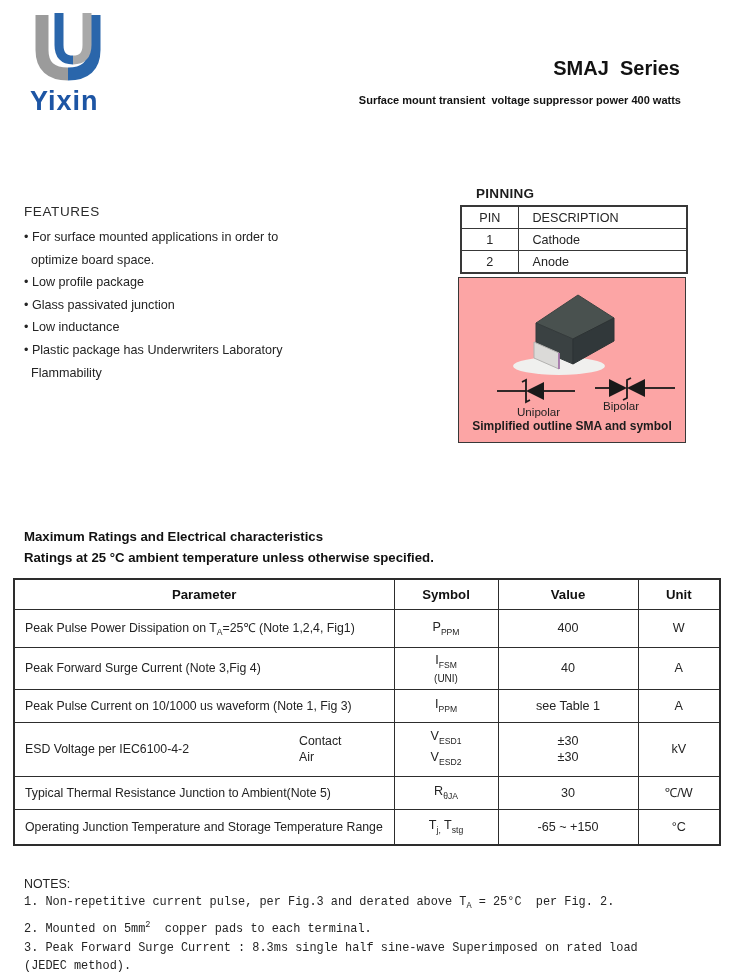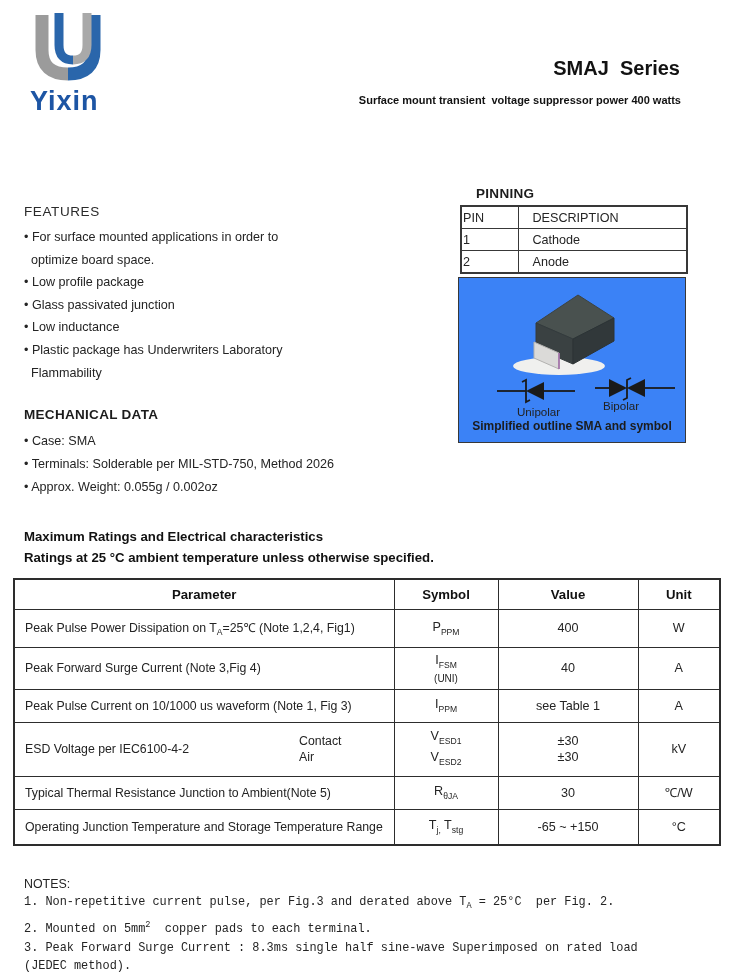--- a/index.html
+++ b/index.html
@@ -15,25 +15,25 @@
 
   
   .sec-heading   { font-size:13.5px; color:#2a2a2a; letter-spacing:0.6px; }
   .sec-heading-b { font-size:13.5px; font-weight:bold; color:#1c1c1c; letter-spacing:0.3px; }
   .feat-line { font-size:12.6px; line-height:22.6px; color:#242424; white-space:pre-wrap; }
   .mech-line { font-size:12.6px; line-height:23px;  color:#242424; white-space:pre-wrap; }
 
   
   table.pin { border-collapse:collapse; table-layout:fixed; width:226px; border:2px solid #383838; }
   table.pin td { border:1px solid #383838; font-size:12.6px; height:19px; color:#242424; }
-  .pin-c { text-align:left; }
+  .pin-c { text-align:center; }
   .pin-d { text-align:left; padding-left:14px; }
 
   
-  .outline-box { border:1.5px solid #383838; background:#3b82f6; }
+  .outline-box { border:1.5px solid #383838; background:#fca5a5; }
   .sym-label { font-size:11.6px; color:#222; }
   .outline-caption { font-size:12px; font-weight:bold; color:#1c1c1c; text-align:center; width:100%; }
 
   
   .ratings-h { font-size:13.2px; font-weight:bold; color:#111; line-height:20.5px; }
 
   
   table.ratings { border-collapse:collapse; table-layout:fixed; width:706px; border:2px solid #2d2d2d; }
   table.ratings th, table.ratings td { border:1px solid #2d2d2d; overflow:hidden; }
   table.ratings th { font-size:13.2px; font-weight:bold; color:#111; text-align:center; }
@@ -74,28 +74,20 @@
       <div class="feat-line">• For surface mounted applications in order to</div>
       <div class="feat-line">  optimize board space.</div>
       <div class="feat-line">• Low profile package</div>
       <div class="feat-line">• Glass passivated junction</div>
       <div class="feat-line">• Low inductance</div>
       <div class="feat-line">• Plastic package has Underwriters Laboratory</div>
       <div class="feat-line">  Flammability</div>
     </div>
   </div>
 
-  <div class="abs" style="left:24px; top:407px; width:430px;">
-    <div class="sec-heading-b">MECHANICAL DATA</div>
-    <div style="margin-top:8px;">
-      <div class="mech-line">• Case: SMA</div>
-      <div class="mech-line">• Terminals: Solderable per MIL-STD-750, Method 2026</div>
-      <div class="mech-line">• Approx. Weight: 0.055g / 0.002oz</div>
-    </div>
-  </div>
 
   <div class="abs" style="left:460px; top:186px;">
     <div class="sec-heading-b" style="padding-left:16px;">PINNING</div>
     <table class="pin" style="margin-top:4px;">
       <colgroup>
           <col style="width:57px;">
           <col style="width:169px;">
         </colgroup>
       <tbody>
           <tr>

